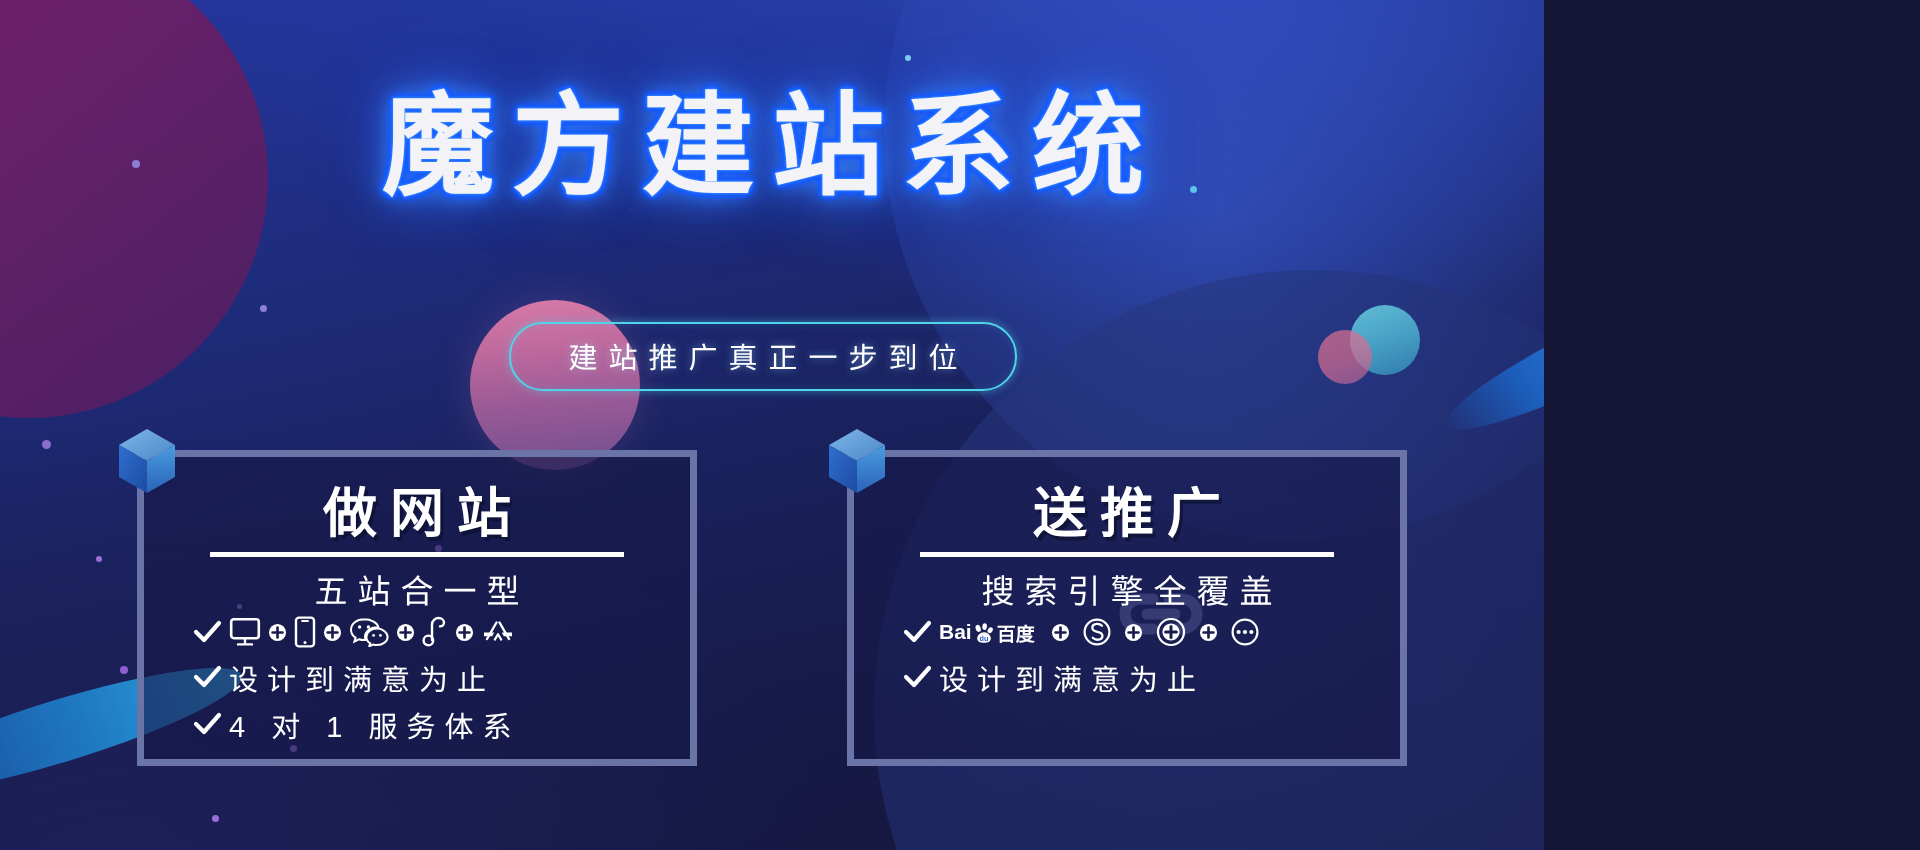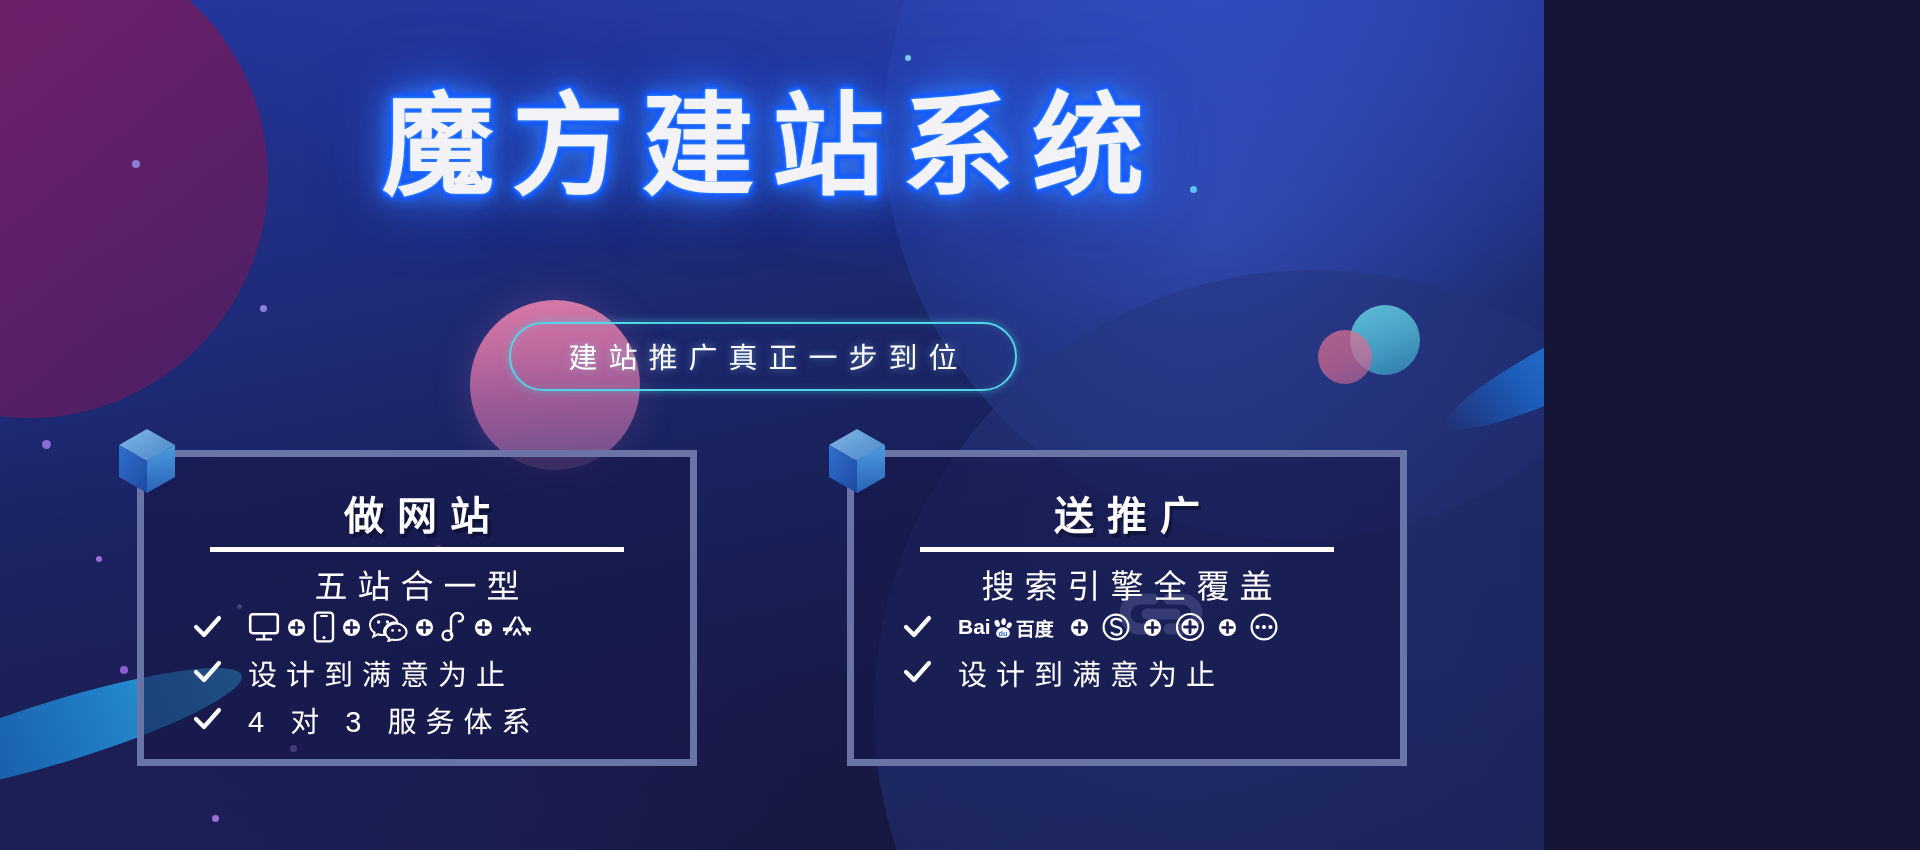--- a/index.html
+++ b/index.html
@@ -137,45 +137,45 @@
   
   .cube {
     position:absolute; left:-28px; top:-30px;
     width:62px; height:68px;
   }
 
   .card-head {
     text-align:center;
     font-family:"DejaVu Sans","Liberation Sans",sans-serif;
     font-weight:bold;
-    font-size:40px;
+    font-size:54px;
     line-height:1.08;
     letter-spacing:13px;
     text-indent:13px;
     color:#ffffff;
     text-shadow:3px 4px 0 rgba(10,12,40,.55);
-    margin-top:20px;
+    margin-top:10px;
   }
   .card-rule {
     height:5px; background:#ffffff;
     margin:9px auto 8px;
     width:84%;
   }
   .card-sub {
     text-align:center;
     font-size:33px;
     letter-spacing:10px;
     text-indent:10px;
     color:#ffffff;
     font-family:"DejaVu Sans","Liberation Sans",sans-serif;
   }
 
   .feature {
     display:flex; align-items:center;
-    gap:26px;
+    gap:7px;
     padding-left:22px;
     margin-bottom:5px;
     min-height:38px;
   }
   .feature .tick { flex:0 0 auto; width:30px; height:30px; }
   .feature .ftext {
     color:#ffffff;
     font-size:29px;
     letter-spacing:9px;
     font-family:Liberation Sans, sans-serif;
@@ -341,21 +341,21 @@
         <svg class="tick" viewBox="0 0 30 30">
           <path d="M4 15 L12 23 L27 6" fill="none" stroke="#fff" stroke-width="4.2" stroke-linecap="round" stroke-linejoin="round"></path>
         </svg>
         <span class="ftext">设计到满意为止</span>
       </div>
 
       <div class="feature">
         <svg class="tick" viewBox="0 0 30 30">
           <path d="M4 15 L12 23 L27 6" fill="none" stroke="#fff" stroke-width="4.2" stroke-linecap="round" stroke-linejoin="round"></path>
         </svg>
-        <span class="ftext">4 对 3 服务体系</span>
+        <span class="ftext">4 对 1 服务体系</span>
       </div>
     </div>
 
     <div class="card">
       <svg class="cube" viewBox="0 0 62 68">
         <polygon points="31,2 59,18 31,34 3,18" fill="url(#cgA)"></polygon>
         <polygon points="3,18 31,34 31,66 3,50" fill="url(#cgB)"></polygon>
         <polygon points="59,18 31,34 31,66 59,50" fill="url(#cgC)"></polygon>
       </svg>
 

